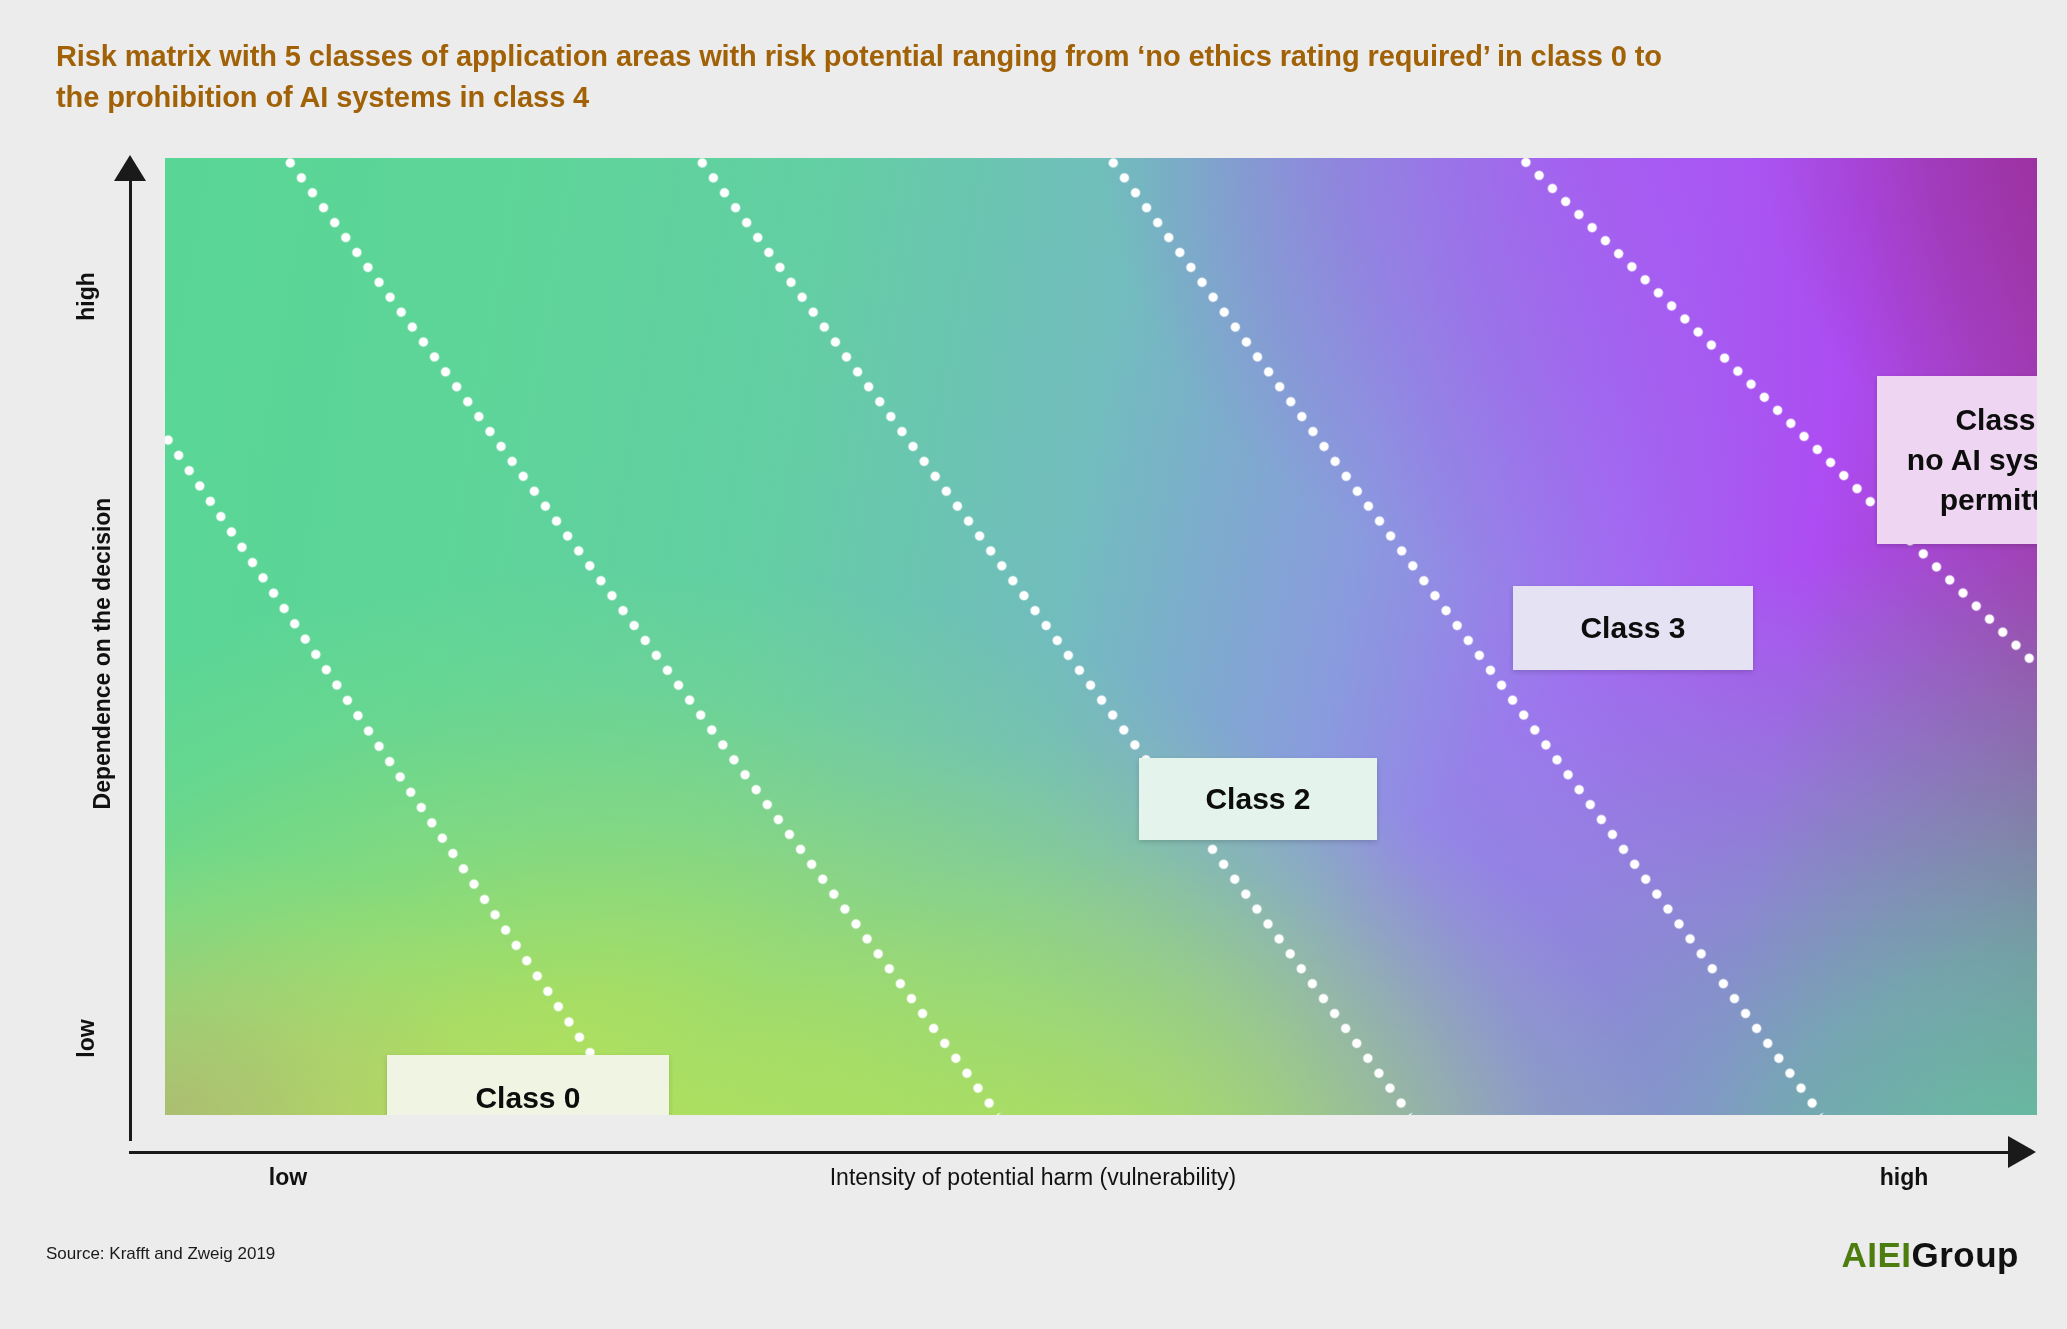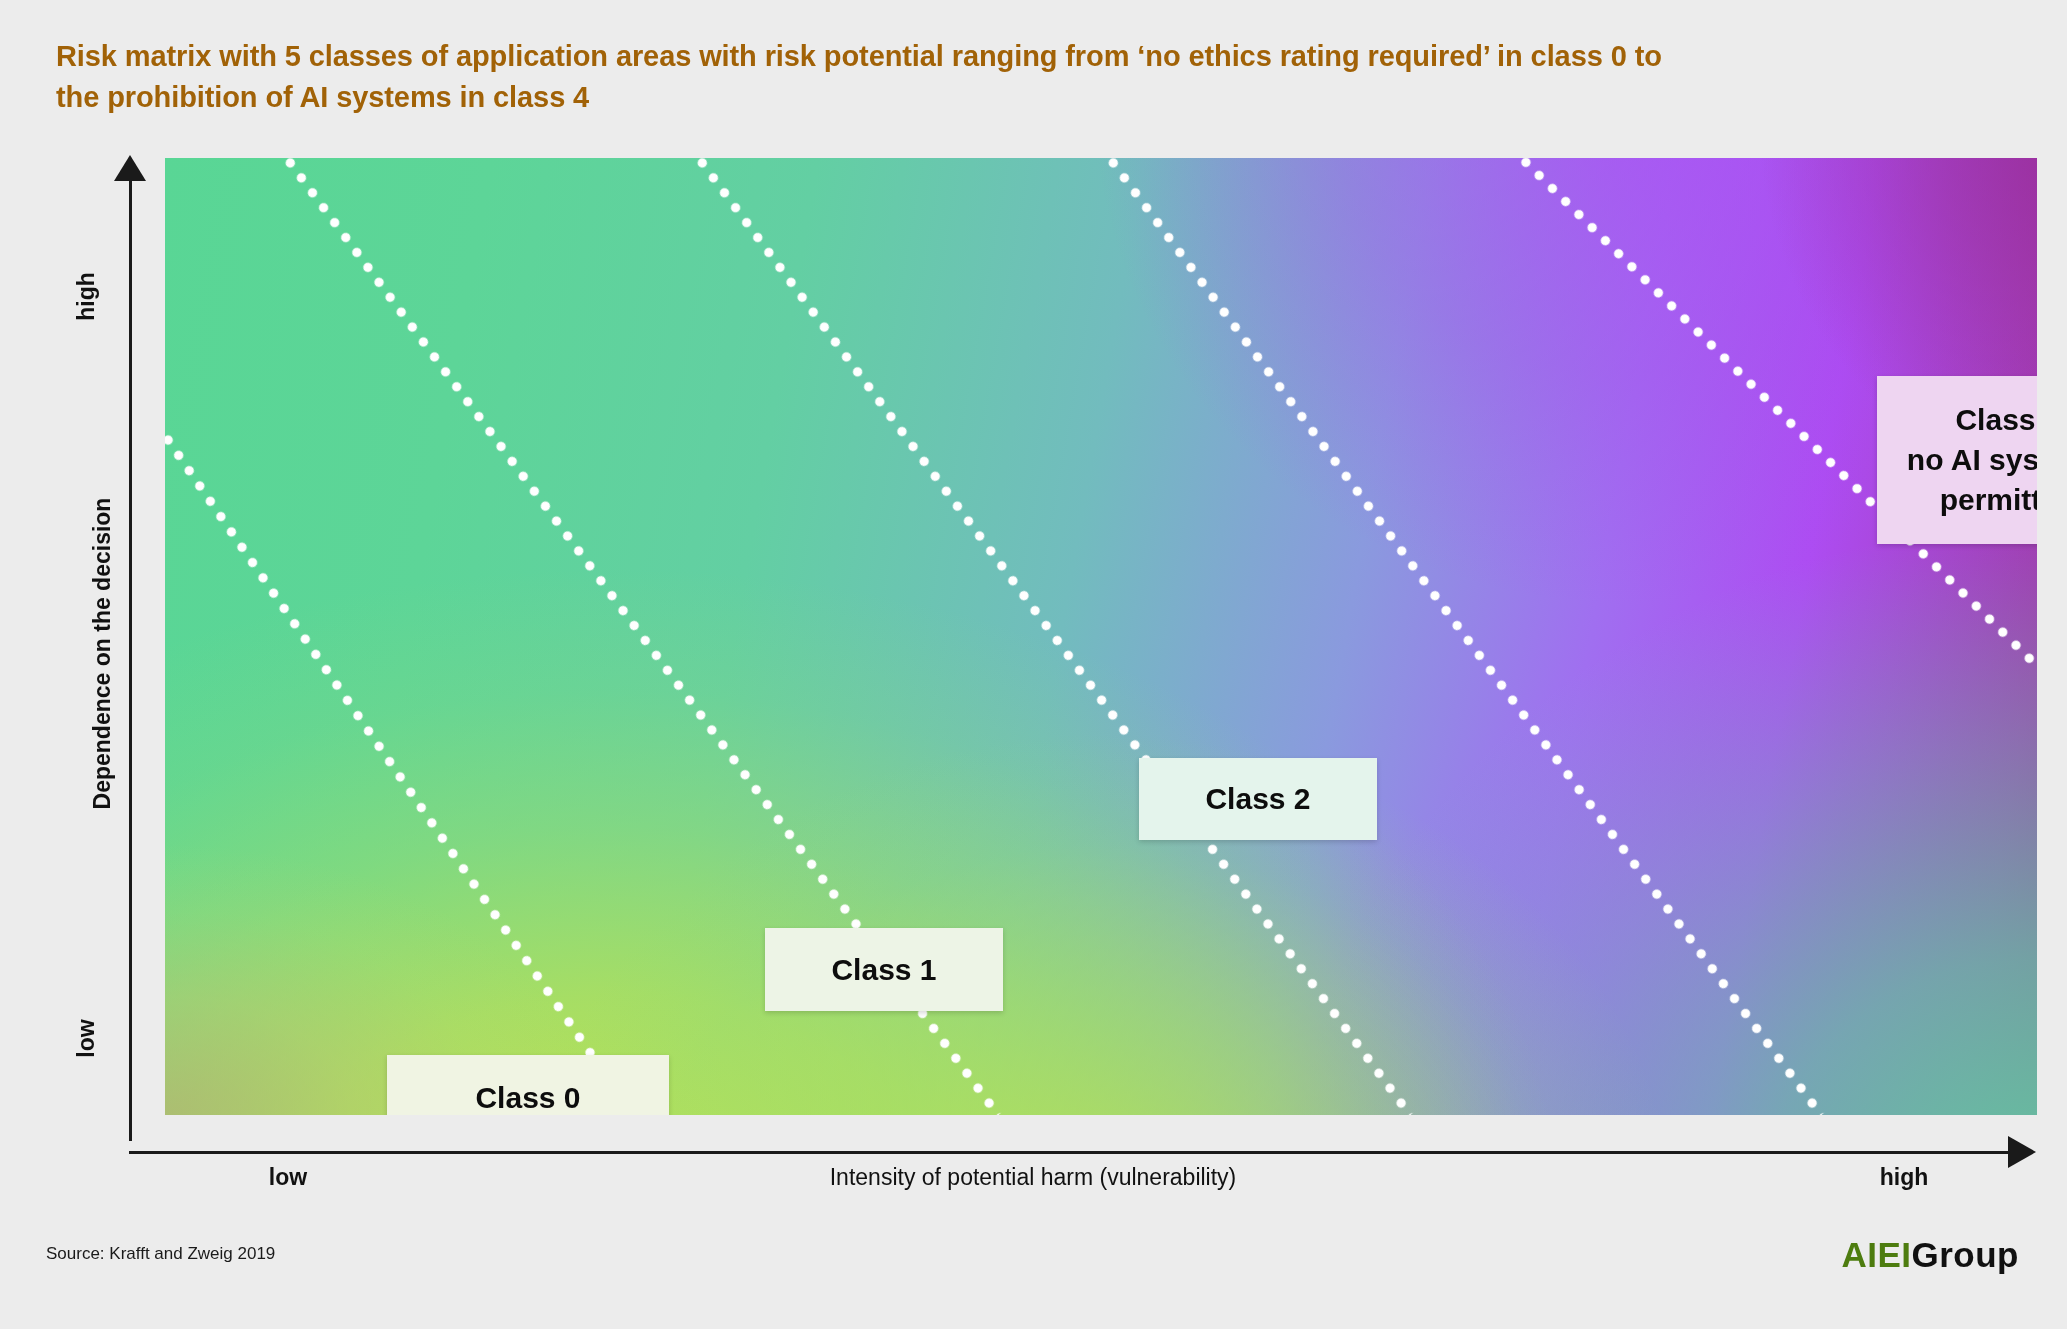--- a/index.html
+++ b/index.html
@@ -256,22 +256,22 @@
       <div class="dot-line" style="left: 0px; top: 272.03px; width: 825.048px; transform: rotate(55.442deg);"></div>
       <div class="dot-line" style="left: 121.68px; top: -5.5px; width: 1192.43px; transform: rotate(53.3757deg);"></div>
       <div class="dot-line" style="left: 533.52px; top: -5.5px; width: 1192.43px; transform: rotate(53.3757deg);"></div>
       <div class="dot-line" style="left: 945.36px; top: -5.5px; width: 1192.43px; transform: rotate(53.3757deg);"></div>
       <div class="dot-line" style="left: 1357.2px; top: -5.5px; width: 722.69px; transform: rotate(44.5745deg);"></div>
     </div>
 
   <div class="class-box" id="class-box-0" style="background: rgb(240, 244, 227);">Class 0
 no ethics
 rating required</div>
-  <div class="class-box" id="class-box-1" style="background: rgb(237, 244, 230);">Class 1</div>
   <div class="class-box" id="class-box-2" style="background: rgb(228, 244, 236);">Class 2</div>
+  <div class="class-box" id="class-box-3" style="background: rgb(228, 226, 243);">Class 3</div>
   <div class="class-box" id="class-box-4" style="background: rgb(238, 213, 241);">Class 4
 no AI systems
 permitted</div>
 </div>
 
 <div id="y-axis-line"></div>
 <div id="y-axis-arrow"></div>
 <div id="x-axis-line"></div>
 <div id="x-axis-arrow"></div>
 

